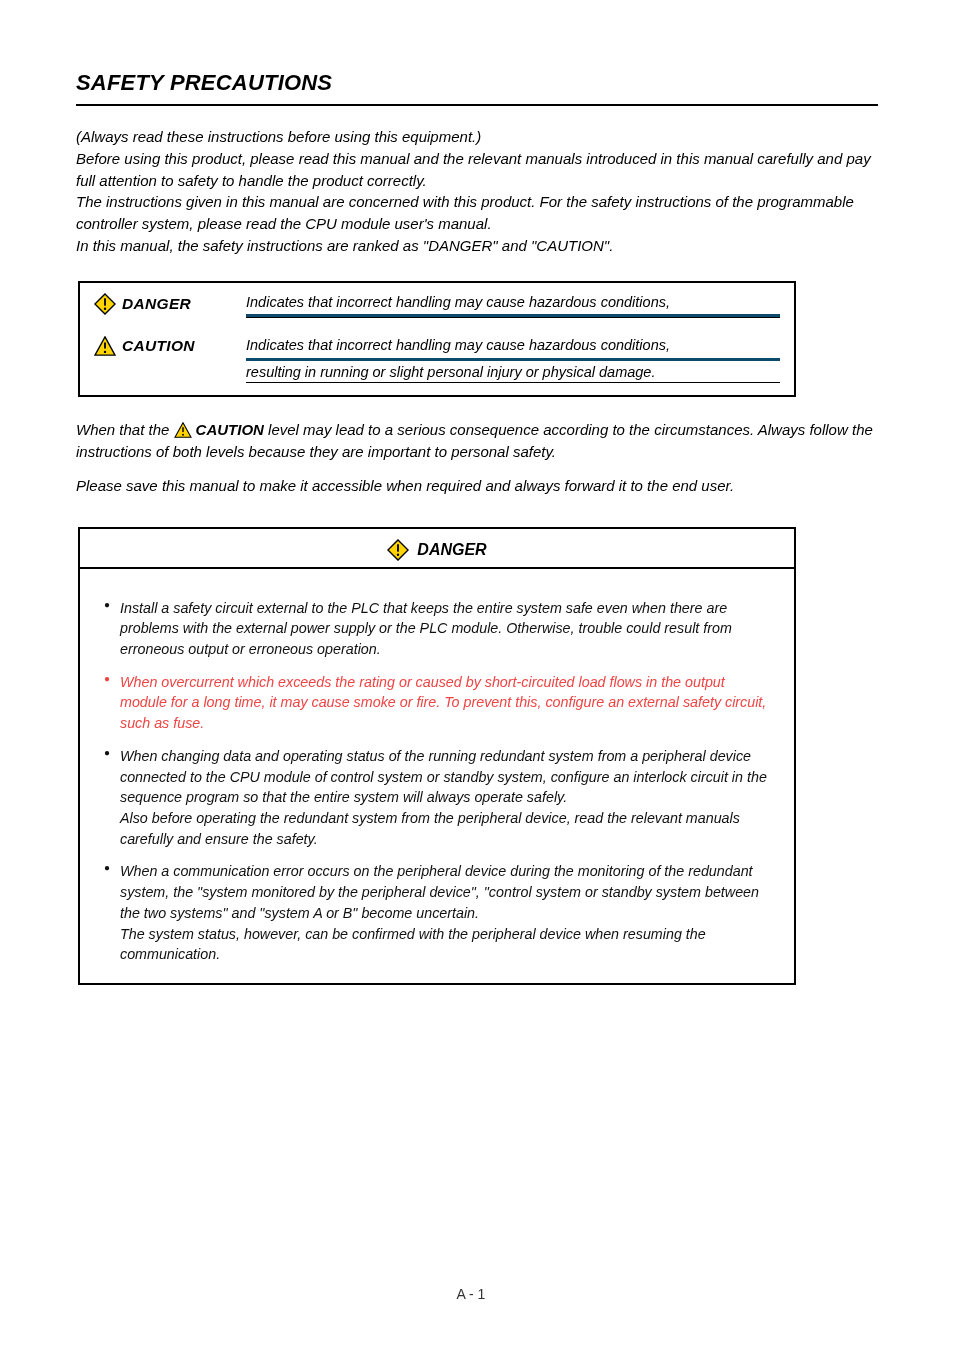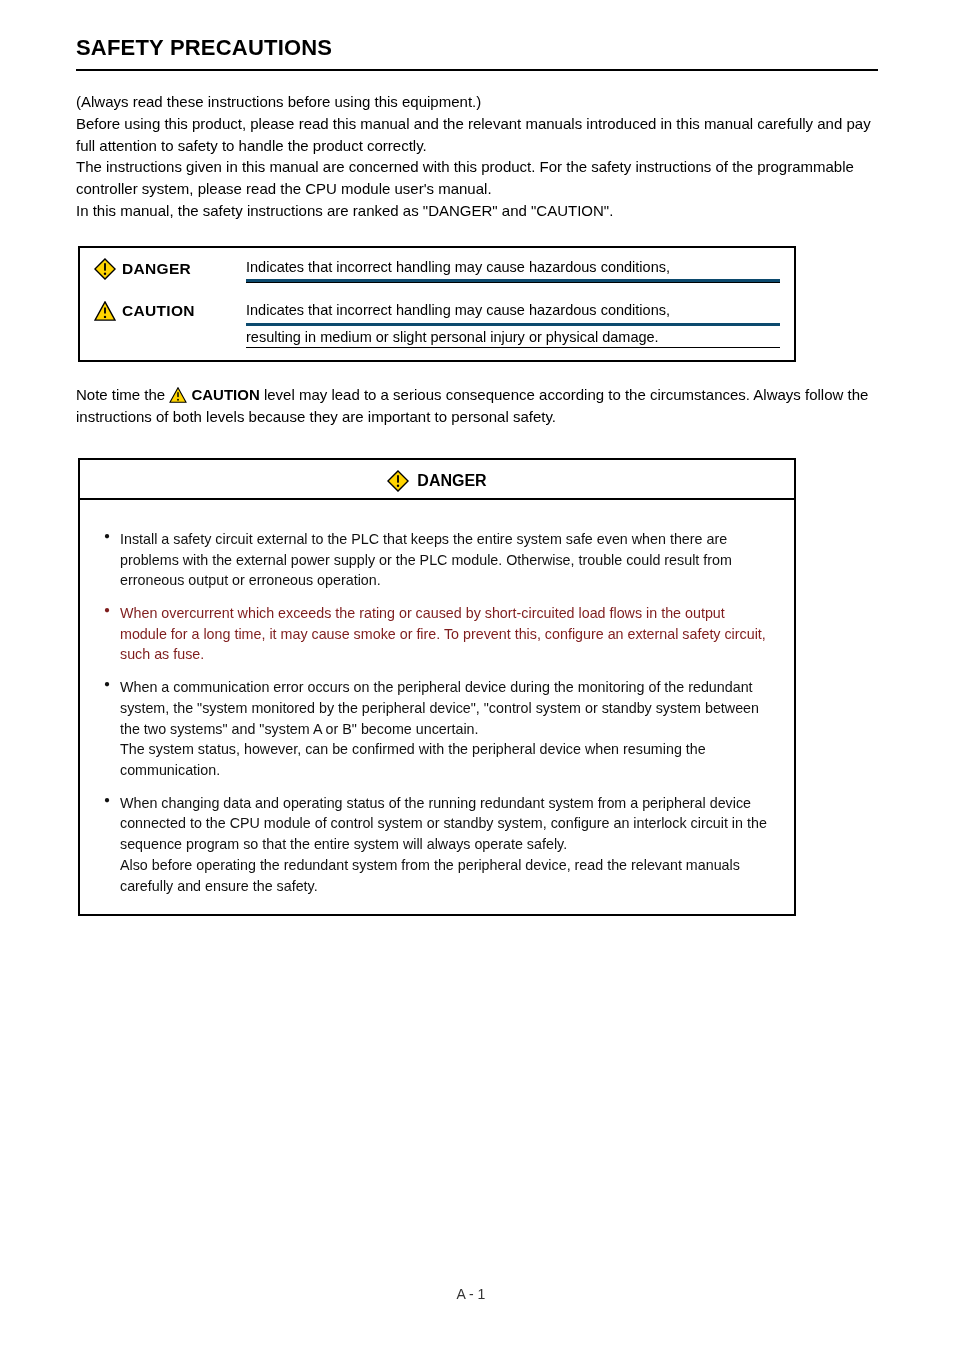--- a/index.html
+++ b/index.html
@@ -1,19 +1,19 @@
 <!DOCTYPE html>
 <html><head>
 <meta charset="utf-8">
 <style>
   * { margin: 0; padding: 0; box-sizing: border-box; }
   html, body { font-family: Arial, Helvetica, sans-serif; -webkit-font-smoothing: antialiased; }
   body { width: 954px; height: 1348px; position: relative; background: #fff; }
 
-  .page { padding: 35px 76px 40px 76px; }
+  .page { padding: 70px 76px 40px 76px; font-style: italic; }
 
   
   h1.doc-title { font-size: 22px; font-weight: 700; letter-spacing: 0.2px; }
   .top-rule { margin-top: 8px; border: 0; border-top: 2.5px solid #000; }
 
   .intro {
     margin-top: 20px;
     font-size: 15px;
     line-height: 1.45;
     color: #000000;
@@ -83,21 +83,21 @@
     color: #111;
   }
   .danger-block li::before {
     content: "\25CF";
     position: absolute;
     left: 0;
     top: 0;
     font-size: 10px;
   }
   .danger-block li + li { margin-top: 12px; }
-  .danger-block li.grey, .danger-block li.grey::before { color: #7f1d1d; }
+  .danger-block li.grey, .danger-block li.grey::before { color: #ef4444; }
 
   
   .page-number {
     position: absolute;
     bottom: 46px;
     left: 0; right: 12px;
     text-align: center;
     font-size: 14px;
     color: #333;
   }
@@ -141,58 +141,59 @@
           <svg width="22" height="20" viewBox="0 0 24 22">
             <polygon points="12,1 23,21 1,21" fill="#FFD400" stroke="#000" stroke-width="1.5"></polygon>
             <rect x="11" y="7" width="2" height="7" rx="1" fill="#000"></rect>
             <circle cx="12" cy="17.5" r="1.3" fill="#000"></circle>
           </svg>
         </span>
         <span class="lbl">CAUTION</span>
       </div>
       <div class="legend-text">
         <span class="line1">Indicates that incorrect handling may cause hazardous conditions,</span>
-        <span class="line2">resulting in medium or slight personal injury or physical damage.</span>
+        <span class="line2">resulting in running or slight personal injury or physical damage.</span>
       </div>
     </div>
   </div>
 
   <p class="after-legend">
-    <span>Note time the </span>
+    <span>When that the </span>
     <span class="inline-caution">
       <span class="icon">
         <svg width="18" height="16" viewBox="0 0 24 22">
           <polygon points="12,1 23,21 1,21" fill="#FFD400" stroke="#000" stroke-width="1.5"></polygon>
           <rect x="11" y="7" width="2" height="7" rx="1" fill="#000"></rect>
           <circle cx="12" cy="17.5" r="1.3" fill="#000"></circle>
         </svg>
       </span>
       <span>CAUTION</span>
     </span><span> level may lead to a serious consequence according to the circumstances. Always follow the instructions of both levels because they are important to personal safety.</span>
   </p>
 
+  <p class="after-legend" style="margin-top:12px;">Please save this manual to make it accessible when required and always forward it to the end user.</p>
 
   <div class="danger-block">
     <div class="danger-title">
       <span class="icon">
         <svg width="22" height="22" viewBox="0 0 24 24">
           <polygon points="12,1 23,12 12,23 1,12" fill="#FFD400" stroke="#000" stroke-width="1.5"></polygon>
           <rect x="11" y="5.5" width="2" height="8.5" rx="1" fill="#000"></rect>
           <circle cx="12" cy="17.2" r="1.3" fill="#000"></circle>
         </svg>
       </span>
       <span>DANGER</span>
     </div>
     <div class="danger-body">
       <ul id="danger-list">
           <li style="white-space: pre-line; margin-top: 15px;">Install a safety circuit external to the PLC that keeps the entire system safe even when there are problems with the external power supply or the PLC module. Otherwise, trouble could result from erroneous output or erroneous operation.</li>
           <li class="grey" style="white-space: pre-line;">When overcurrent which exceeds the rating or caused by short-circuited load flows in the output module for a long time, it may cause smoke or fire. To prevent this, configure an external safety circuit, such as fuse.</li>
+          <li style="white-space: pre-line;">When changing data and operating status of the running redundant system from a peripheral device connected to the CPU module of control system or standby system, configure an interlock circuit in the sequence program so that the entire system will always operate safely.
+Also before operating the redundant system from the peripheral device, read the relevant manuals carefully and ensure the safety.</li>
           <li style="white-space: pre-line;">When a communication error occurs on the peripheral device during the monitoring of the redundant system, the "system monitored by the peripheral device", "control system or standby system between the two systems" and "system A or B" become uncertain.
 The system status, however, can be confirmed with the peripheral device when resuming the communication.</li>
-          <li style="white-space: pre-line;">When changing data and operating status of the running redundant system from a peripheral device connected to the CPU module of control system or standby system, configure an interlock circuit in the sequence program so that the entire system will always operate safely.
-Also before operating the redundant system from the peripheral device, read the relevant manuals carefully and ensure the safety.</li>
         </ul>
     </div>
   </div>
 
 </div>
 
 <div class="page-number">A - 1</div>
 
 </body></html>

